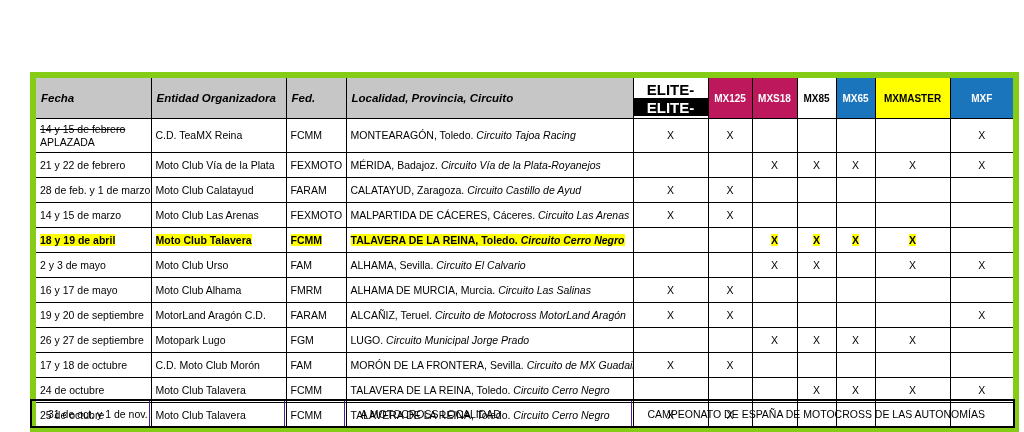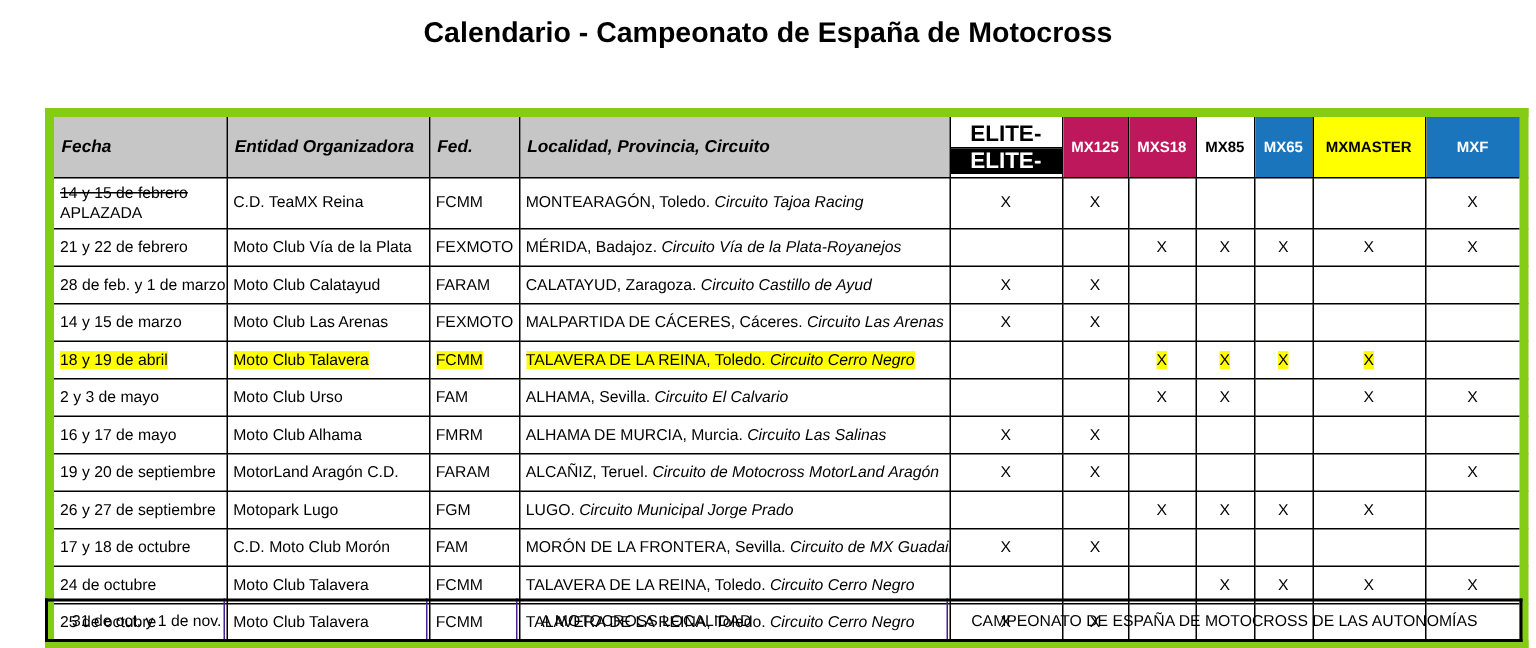--- a/index.html
+++ b/index.html
@@ -53,40 +53,39 @@
 
   
   .main-table tbody td {
     height: 22px; font-size: 10.5px; color: #000;
     padding: 1px 4px; white-space: nowrap; vertical-align: middle;
   }
   tr.tall td { height: 31px; line-height: 13px; }
   td.mark { text-align: center; font-size: 11px; padding: 1px 0; }
 
   .struck { text-decoration: line-through; }
-  .hl { background: var(--highlight_yellow, #ffff00); font-weight: normal; }
+  .hl { background: var(--highlight_yellow, #ffff00); font-weight: bold; }
   .circuit { font-style: italic; }
 
   
   .bottom-table {
     position: absolute; left: 30px; top: 399px;
     width: 983px; border: 2px solid #000;
   }
   .bottom-table td {
     border: 1px solid #4c1d95; height: 23px; font-size: 10.5px; color: #000;
     padding: 1px 16px; white-space: nowrap; overflow: hidden; vertical-align: middle;
   }
   .bottom-table td.center { text-align: left; }
 </style>
 </head>
 <body>
 
 <div class="page">
 
-  <h1 class="title">Calendario - Campeonato de España de Motocross</h1>
 
   <table class="main-table">
     <colgroup>
       <col style="width:118px">
         <col style="width:135px">
         <col style="width:60px">
         <col style="width:287px">
       <col style="width:75px">
         <col style="width:44px">
         <col style="width:45px">

